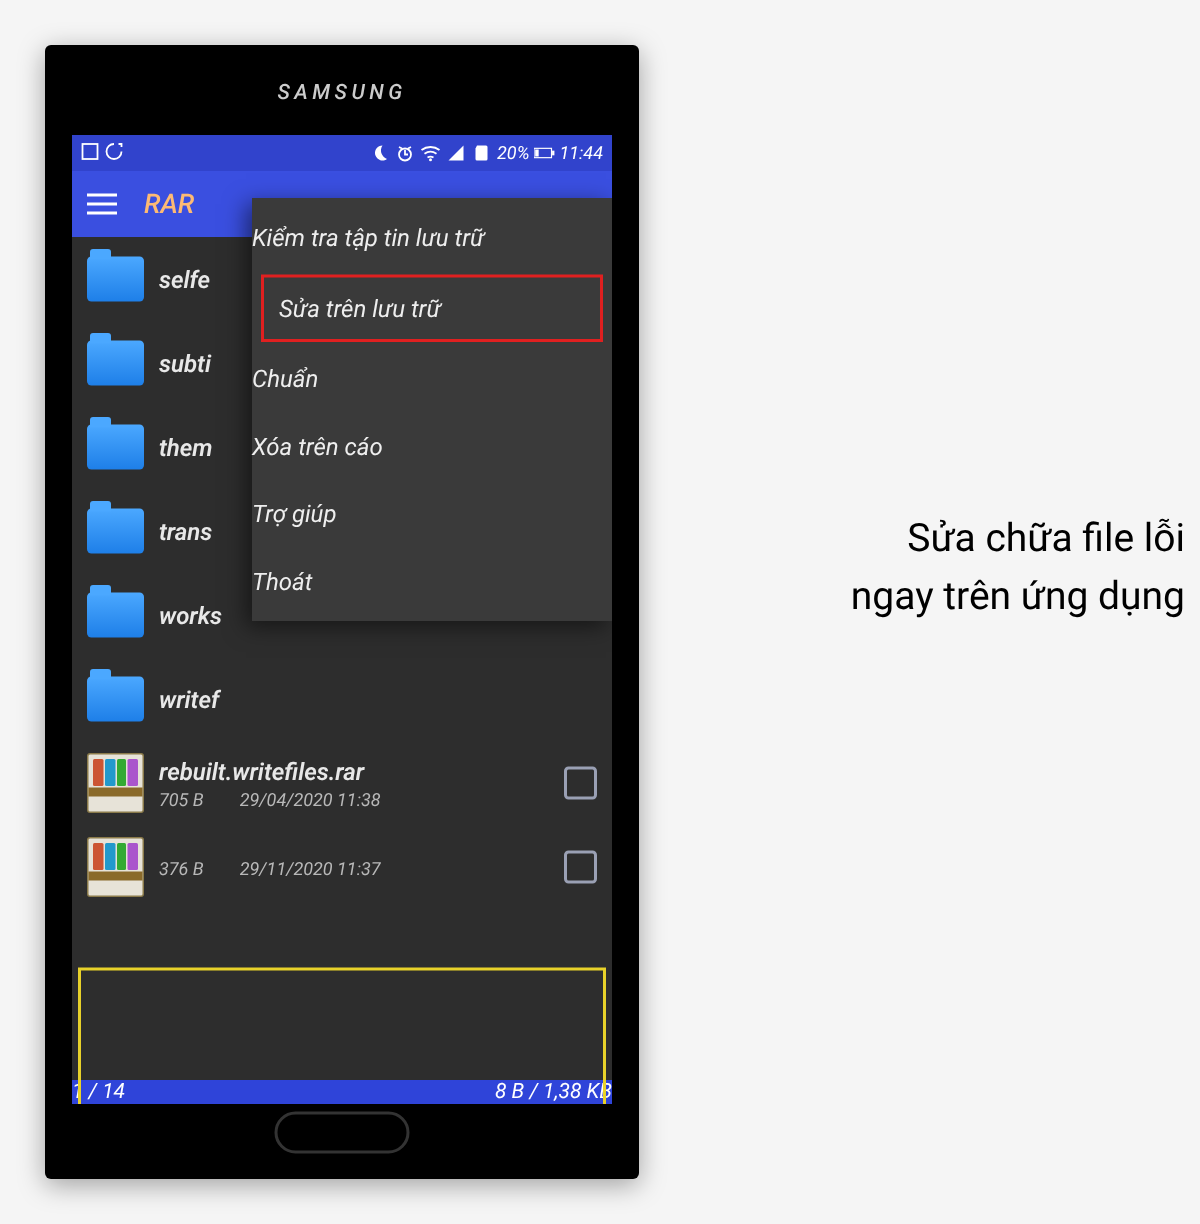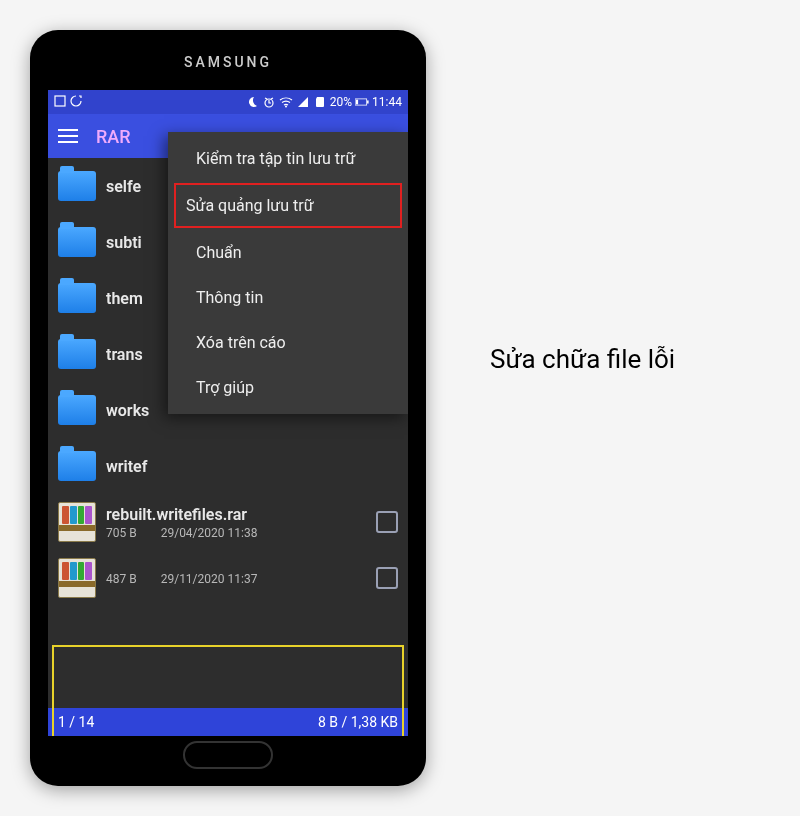--- a/index.html
+++ b/index.html
@@ -9,35 +9,36 @@
     background: #f5f5f5;
     font-family: Roboto, Arial, sans-serif;
     position: relative;
     overflow: hidden;
   }
   .caption {
     position: absolute;
     left: 490px;
     top: 340px;
     width: 300px;
-    text-align: left;
+    text-align: right;
     font-size: 26px;
     color: #000;
     line-height: 1.5;
   }
   .phone {
     position: absolute;
     left: 30px;
     top: 30px;
     width: 396px;
     height: 756px;
     background: #000;
-    border-radius: 28px;
+    border-radius: 4px;
     box-shadow: 0 4px 18px rgba(0,0,0,.35);
     padding: 60px 18px 50px 18px;
+    font-style: italic;
   }
   .phone::before {
     content: "SAMSUNG";
     position: absolute;
     top: 24px;
     left: 0; right: 0;
     text-align: center;
     letter-spacing: 3px;
     color: #ccc;
     font-size: 14px;
@@ -74,21 +75,21 @@
   .status-left { display: flex; gap: 4px; align-items: center; }
   .status-right { display: flex; gap: 3px; align-items: center; }
   .status-right .ic { width: 14px; height: 14px; display: inline-flex; align-items: center; justify-content: center; }
   .app-bar {
     height: 44px;
     background: #3a4fe0;
     display: flex;
     align-items: center;
     gap: 18px;
     padding: 16px 10px;
-    color: #f0abfc;
+    color: #fdba74;
     font-size: 18px;
     font-weight: 500;
   }
   .hamburger {
     width: 20px; height: 14px;
     display: flex; flex-direction: column; justify-content: space-between;
   }
   .hamburger span { height: 2px; background: #fff; }
   .file-list {
     position: absolute;
@@ -138,41 +139,41 @@
   .file-info { flex: 1; overflow: hidden; }
   .checkbox {
     width: 22px; height: 22px;
     border: 2px solid #9aa0b4;
     border-radius: 3px;
     flex: 0 0 22px;
   }
   .bottom-bar {
     position: absolute;
     left: 0; right: 0; bottom: 0;
-    height: 28px;
+    height: 16px;
     background: #2f44d9;
     color: #fff;
     font-size: 14px;
     display: flex;
     align-items: center;
     justify-content: space-between;
-    padding: 0 10px;
+    padding: 0 0;
   }
   .menu-popup {
     position: absolute;
     top: 42px;
     left: 120px;
     right: 0;
     background: #3a3a3a;
     box-shadow: -4px 4px 14px rgba(0,0,0,.5);
     z-index: 10;
     padding: 4px 0;
   }
   .menu-item {
-    padding: 13px 28px;
+    padding: 13px 0;
     color: #eee;
     font-size: 16px;
   }
   .menu-item.highlight {
     border: 2px solid #e02020;
     margin: 2px 6px;
     padding: 11px 10px;
   }
   .yellow-box {
     position: absolute;
@@ -183,20 +184,21 @@
     border: 2px solid #e8d22a;
     z-index: 5;
     pointer-events: none;
   }
 </style>
 </head>
 <body>
 
 <div class="caption">
   <div>Sửa chữa file lỗi</div>
+  <div>ngay trên ứng dụng</div>
 </div>
 
 <div class="phone">
   <div class="screen">
 
     <div class="status-bar">
       <div class="status-left">
         <span class="ic">
           <svg width="12" height="12" viewBox="0 0 12 12">
               <rect x="1" y="1" width="10" height="10" fill="none" stroke="#fff" stroke-width="1.2"></rect>
@@ -319,35 +321,35 @@
       <div class="books">
               <span></span>
               <span></span>
               <span></span>
               <span></span>
             </div>
       <div class="belt"></div>
     </div>
     <div class="file-info">
       <div class="file-meta">
-        <span>487 B</span>
+        <span>376 B</span>
         <span>29/11/2020 11:37</span>
       </div>
     </div>
     <div class="checkbox"></div>
         </div>
       </div>
 
     <div class="menu-popup" id="menu-popup">
         <div class="menu-item">Kiểm tra tập tin lưu trữ</div>
-        <div class="menu-item highlight">Sửa quảng lưu trữ</div>
+        <div class="menu-item highlight">Sửa trên lưu trữ</div>
         <div class="menu-item">Chuẩn</div>
-        <div class="menu-item">Thông tin</div>
         <div class="menu-item">Xóa trên cáo</div>
         <div class="menu-item">Trợ giúp</div>
+        <div class="menu-item">Thoát</div>
       </div>
 
     <div class="yellow-box"></div>
 
     <div class="bottom-bar">
       <span>1 / 14</span>
       <span>8 B / 1,38 KB</span>
     </div>
 
   </div>

